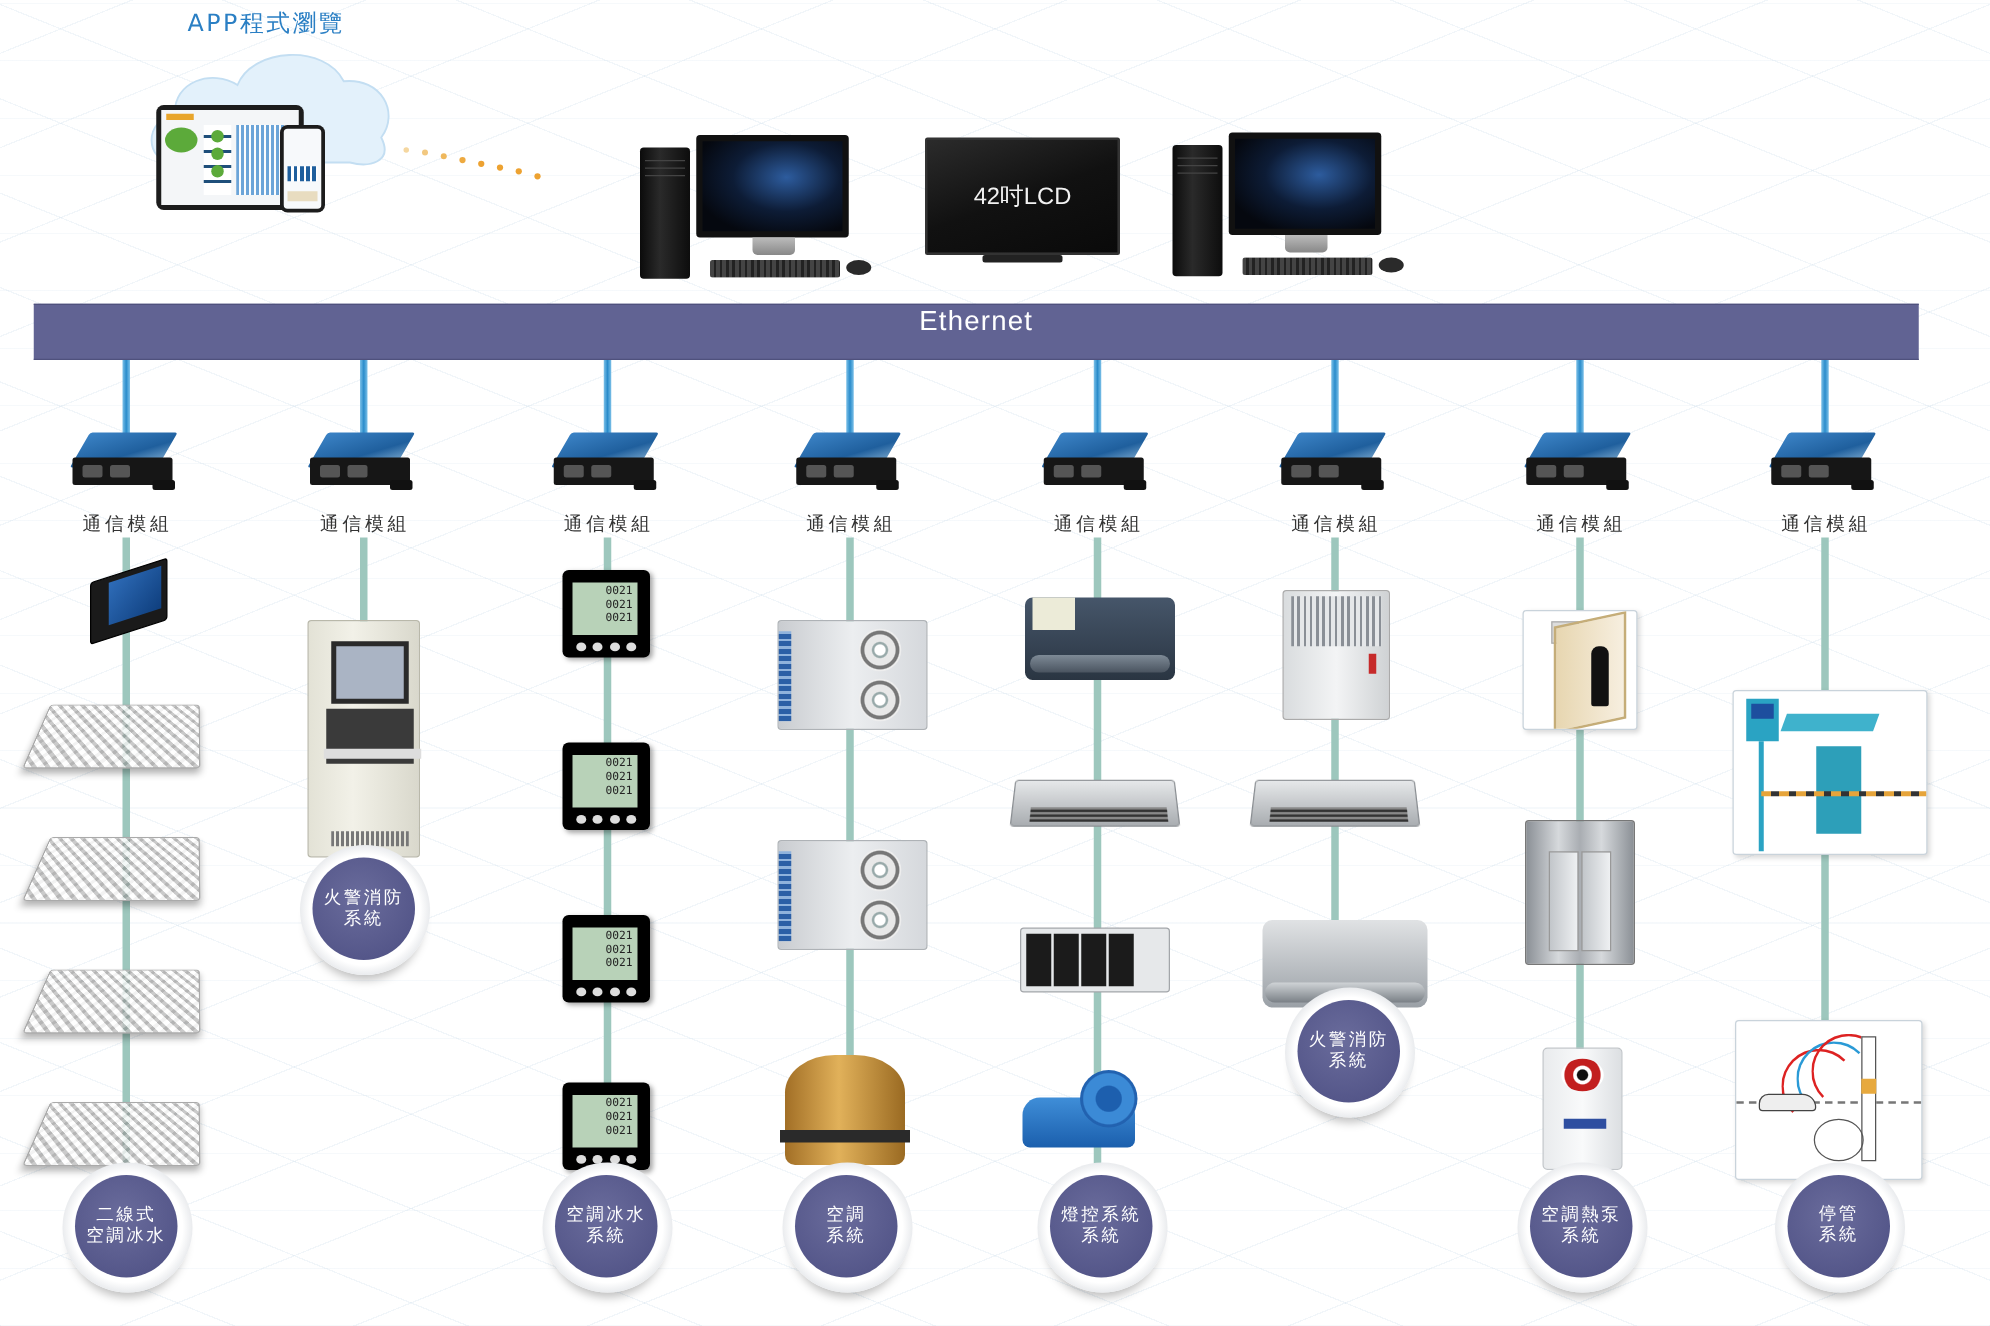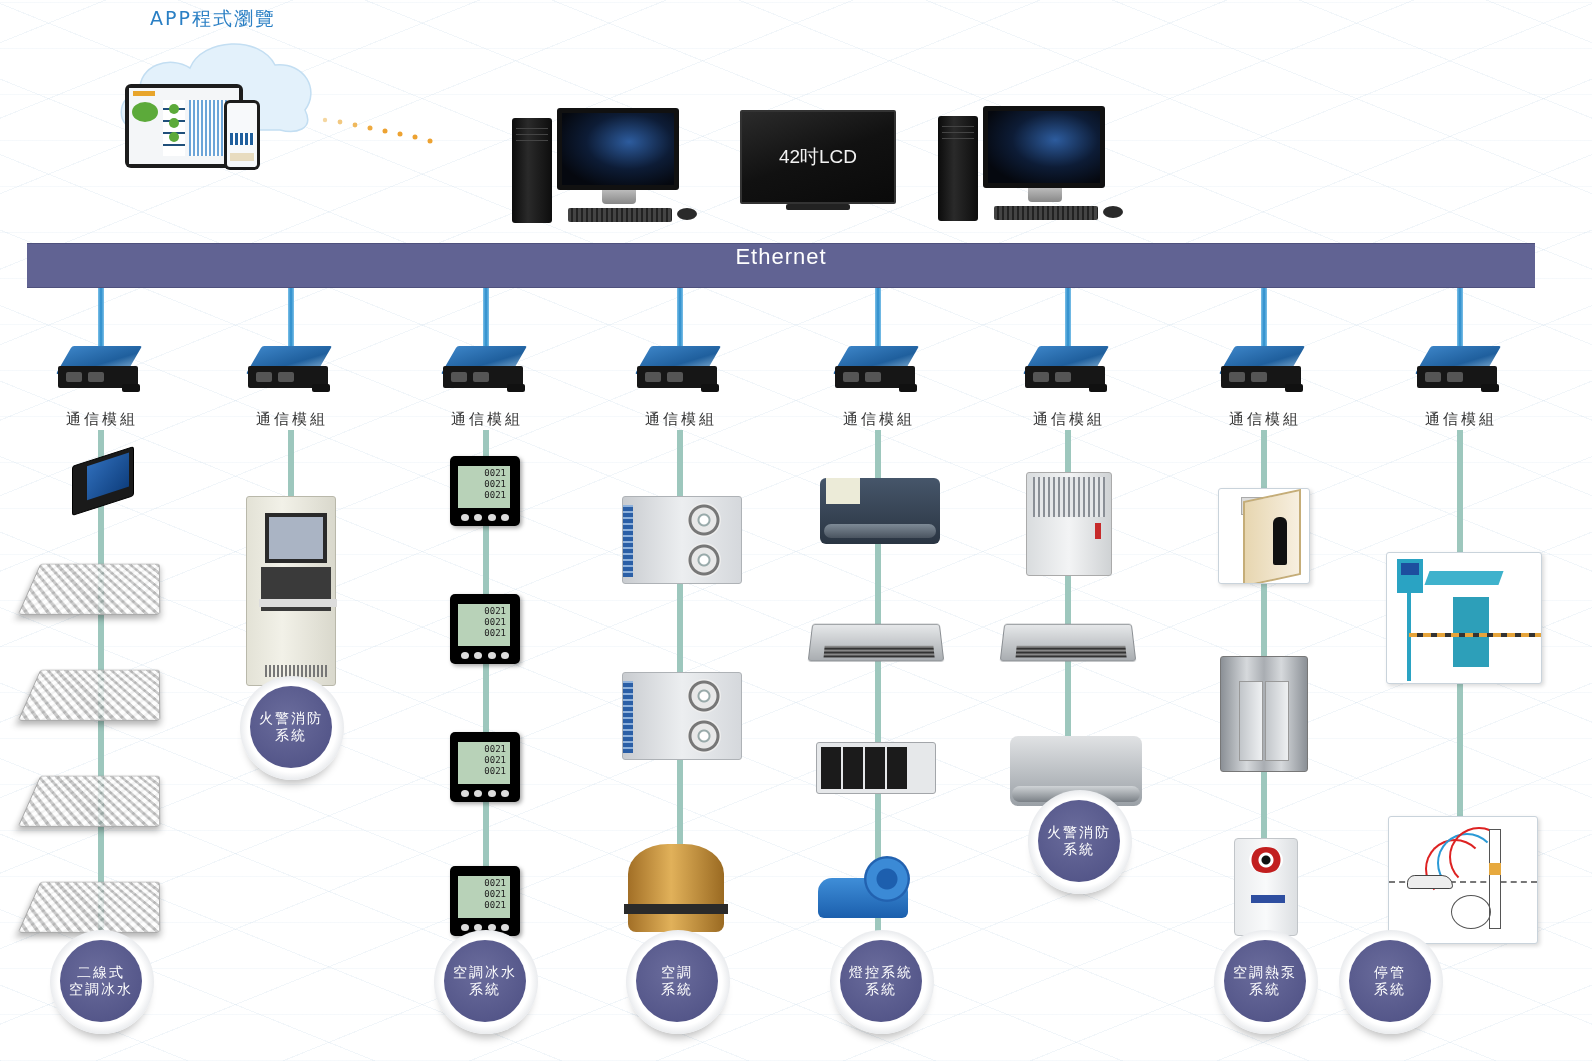--- a/index.html
+++ b/index.html
@@ -474,20 +474,20 @@
     </div>
 </div>
 <div class="abs sys" style="left:1214px; top:930px;">
   <div class="inner">
       <div class="txt">
         <span>空調熱泵</span>
         <span>系統</span>
       </div>
     </div>
 </div>
-<div class="abs sys" style="left:1339px; top:930px;">
+<div class="abs sys" style="left:1420px; top:930px;font-family:Liberation Mono, monospace;">
   <div class="inner">
       <div class="txt">
         <span>停管</span>
         <span>系統</span>
       </div>
     </div>
 </div>
 
 </body></html>

